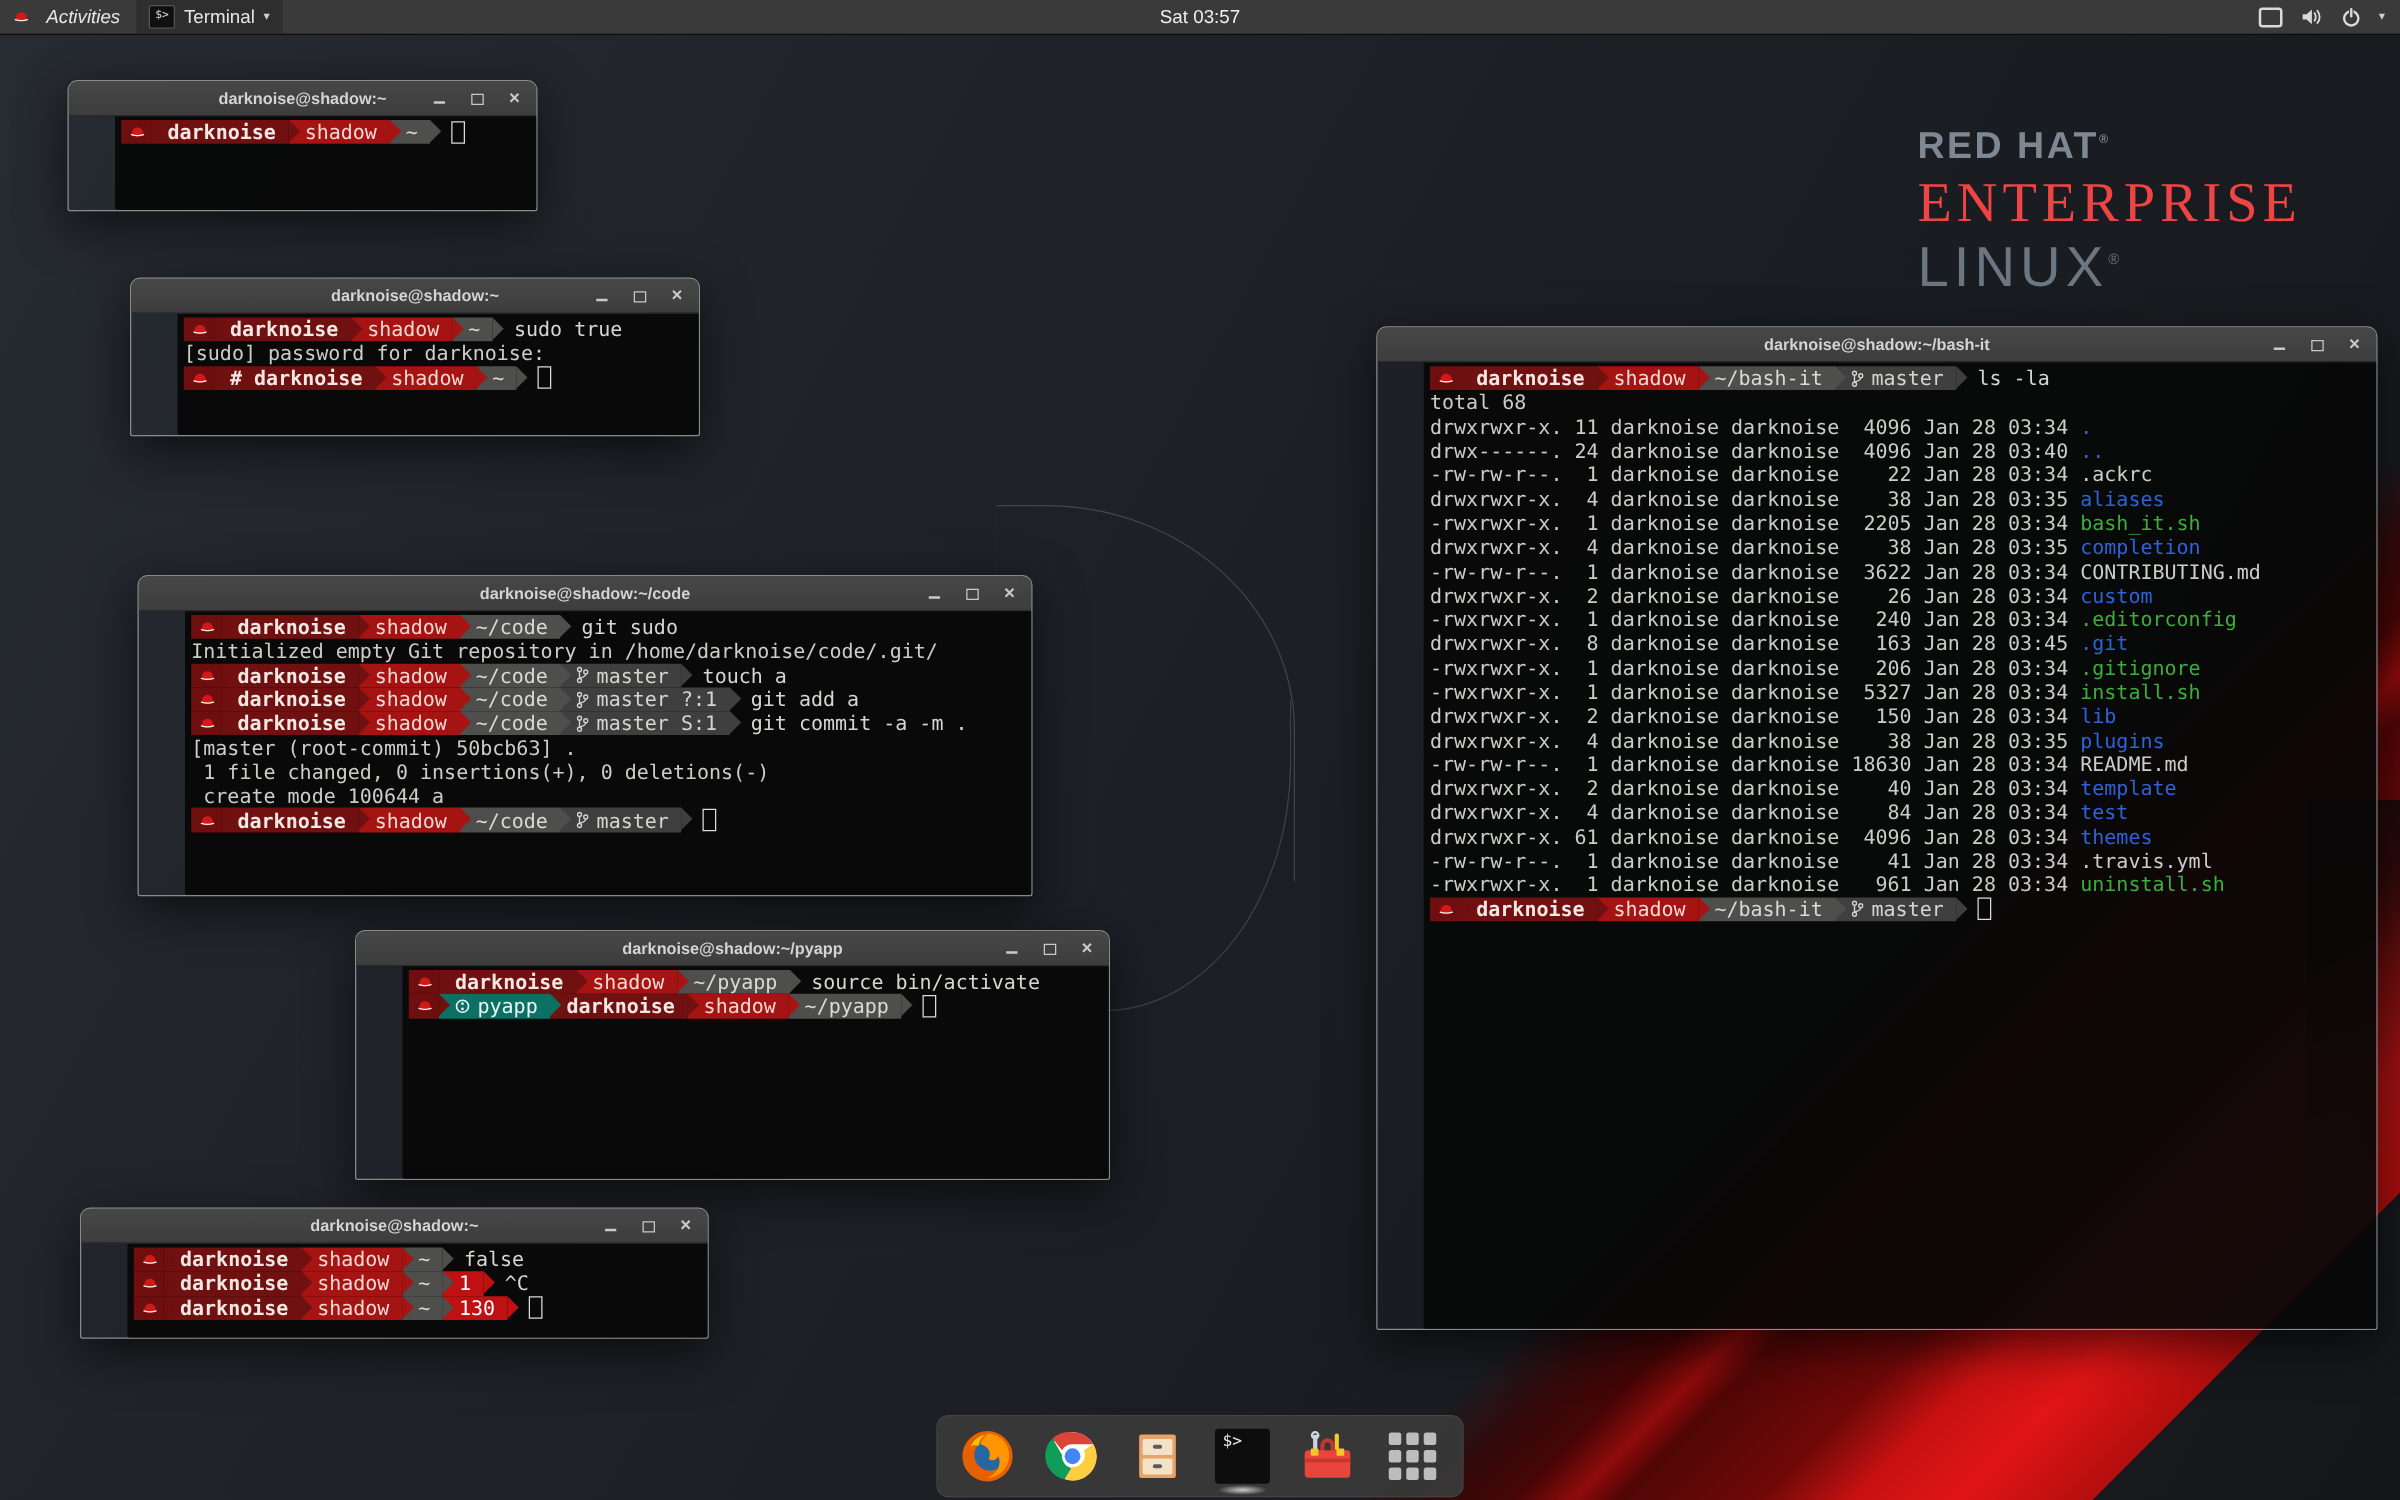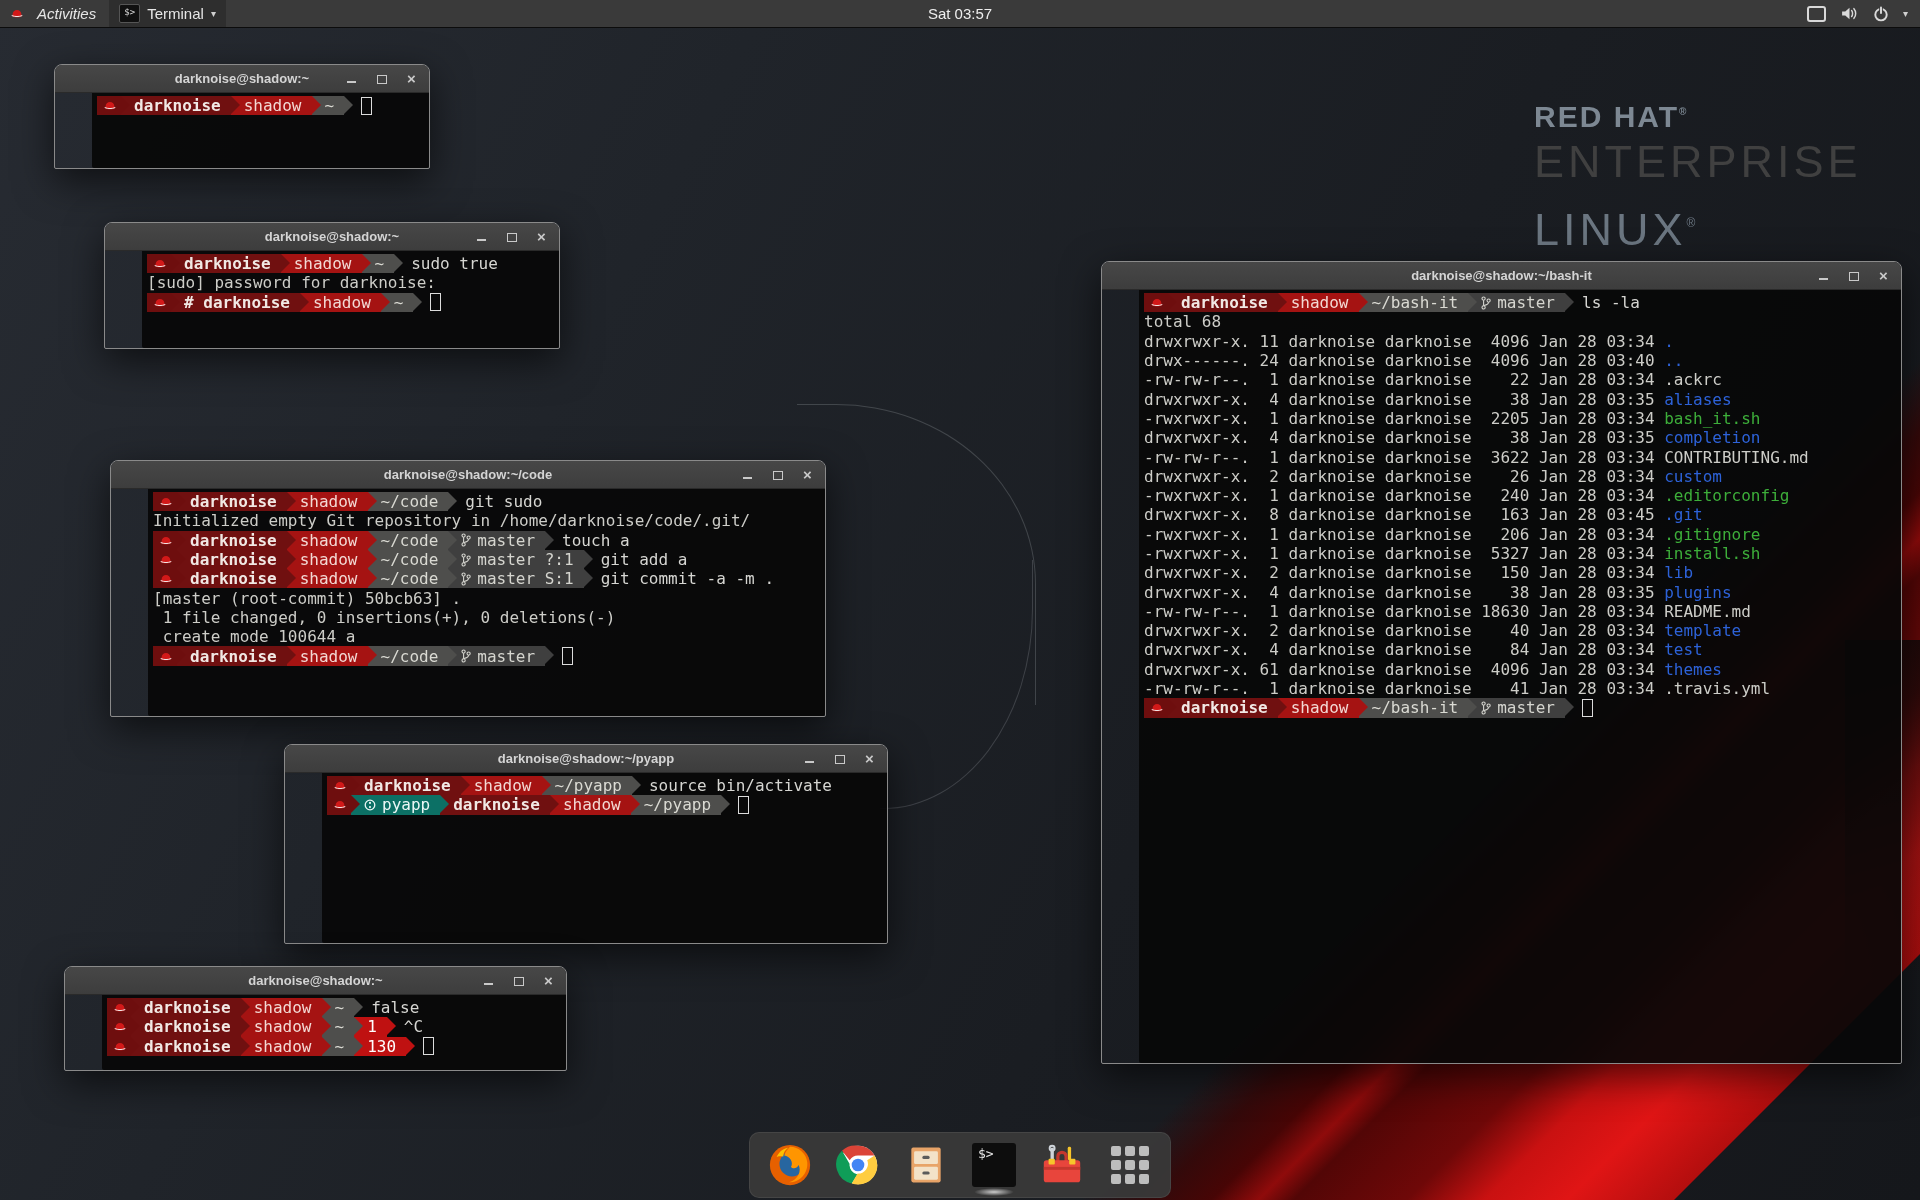--- a/index.html
+++ b/index.html
@@ -77,22 +77,22 @@
   
   #w1{left:54px;top:64px;width:374px;height:103px;}
   #w2{left:104px;top:222px;width:454px;height:125px;}
   #w3{left:110px;top:460px;width:714px;height:255px;}
   #w4{left:284px;top:744px;width:602px;height:198px;}
   #w5{left:64px;top:966px;width:501px;height:103px;}
   #w6{left:1101px;top:261px;width:799px;height:801px;}
   
   .rhel{position:absolute;left:1534px;top:100px;color:#77828c;z-index:1;}
   .rhel .l1{font-size:30px;font-weight:bold;letter-spacing:2px;color:#7d8893;}
-  .rhel .l2{font-size:45px;font-weight:300;letter-spacing:4px;color:#404040;margin-top:2px;}
-  .rhel .l3{font-size:45px;font-weight:300;letter-spacing:4px;color:#6b7681;margin-top:16px;}
+  .rhel .l2{font-size:45px;font-weight:300;letter-spacing:4px;color:#ef4444;margin-top:2px;font-family:Liberation Serif, serif;}
+  .rhel .l3{font-size:45px;font-weight:300;letter-spacing:4px;color:#6b7681;margin-top:0px;}
   .rhel sup{font-size:12px;vertical-align:18px;}
   .rhel .l1 sup{vertical-align:12px;font-size:10px;}
   
   .dock{position:absolute;left:50%;transform:translateX(-50%);bottom:2px;height:64px;
     background:rgba(56,56,56,.96);border:1px solid rgba(255,255,255,.07);border-radius:10px;
     display:flex;align-items:center;gap:20px;padding:0 16px;z-index:40;}
   .dock-item{width:48px;height:48px;display:flex;align-items:center;justify-content:center;position:relative;}
   .dock-term{width:44px;height:44px;background:#0d0d0d;border-radius:3px;color:#e8e8e8;
     font-family:"DejaVu Sans Mono",monospace;font-size:13px;padding:3px 0 0 6px;box-sizing:border-box;}
   .dock-term-glow{position:absolute;left:4px;right:4px;bottom:-7px;height:8px;border-radius:50%;
@@ -365,20 +365,21 @@
       <div class="term-line"><span class="out">drwxrwxr-x.  8 darknoise darknoise   163 Jan 28 03:45 </span><span class="fname-dir">.git</span></div>
       <div class="term-line"><span class="out">-rwxrwxr-x.  1 darknoise darknoise   206 Jan 28 03:34 </span><span class="fname-exec">.gitignore</span></div>
       <div class="term-line"><span class="out">-rwxrwxr-x.  1 darknoise darknoise  5327 Jan 28 03:34 </span><span class="fname-exec">install.sh</span></div>
       <div class="term-line"><span class="out">drwxrwxr-x.  2 darknoise darknoise   150 Jan 28 03:34 </span><span class="fname-dir">lib</span></div>
       <div class="term-line"><span class="out">drwxrwxr-x.  4 darknoise darknoise    38 Jan 28 03:35 </span><span class="fname-dir">plugins</span></div>
       <div class="term-line"><span class="out">-rw-rw-r--.  1 darknoise darknoise 18630 Jan 28 03:34 </span><span class="fname-plain">README.md</span></div>
       <div class="term-line"><span class="out">drwxrwxr-x.  2 darknoise darknoise    40 Jan 28 03:34 </span><span class="fname-dir">template</span></div>
       <div class="term-line"><span class="out">drwxrwxr-x.  4 darknoise darknoise    84 Jan 28 03:34 </span><span class="fname-dir">test</span></div>
       <div class="term-line"><span class="out">drwxrwxr-x. 61 darknoise darknoise  4096 Jan 28 03:34 </span><span class="fname-dir">themes</span></div>
       <div class="term-line"><span class="out">-rw-rw-r--.  1 darknoise darknoise    41 Jan 28 03:34 </span><span class="fname-plain">.travis.yml</span></div>
+      <div class="term-line"><span class="out">-rwxrwxr-x.  1 darknoise darknoise   961 Jan 28 03:34 </span><span class="fname-exec">uninstall.sh</span></div>
       <div class="term-line"><span class="seg seg-lead" style="z-index: 30;"><svg width="14" height="11" viewBox="0 0 16 12">
             <path d="M3 7c0-3 2.2-5 5-5s5 2 5 5l.6 1.2c.2.5-.1 1-.6 1.2-1.5.6-3.4 1-5 1s-3.5-.4-5-1c-.5-.2-.8-.7-.6-1.2z" fill="#d21919"></path>
             <path d="M2.4 8.5C4 9.1 6 9.5 8 9.5s4-.4 5.6-1" stroke="#f2f2f2" stroke-width="1.1" fill="none" stroke-linecap="round"></path>
           </svg></span><span class="seg seg-user" style="z-index: 29;">darknoise</span><span class="seg seg-host" style="z-index: 28;">shadow</span><span class="seg seg-path" style="z-index: 27;">~/bash-it</span><span class="seg seg-branch" style="z-index: 26;"><svg width="10" height="14" viewBox="0 0 10 14">
             <circle cx="2.6" cy="2.6" r="1.6" fill="none" stroke="#d5d5cf" stroke-width="1.1"></circle>
             <circle cx="2.6" cy="11.4" r="1.6" fill="none" stroke="#d5d5cf" stroke-width="1.1"></circle>
             <circle cx="7.6" cy="4.6" r="1.6" fill="none" stroke="#d5d5cf" stroke-width="1.1"></circle>
             <path d="M2.6 4.2v5.6M7.6 6.2c0 2.2-2.4 2.6-5 3.6" stroke="#d5d5cf" stroke-width="1.1" fill="none"></path>
           </svg>master</span><span class="cursor"></span></div>
     </div>

